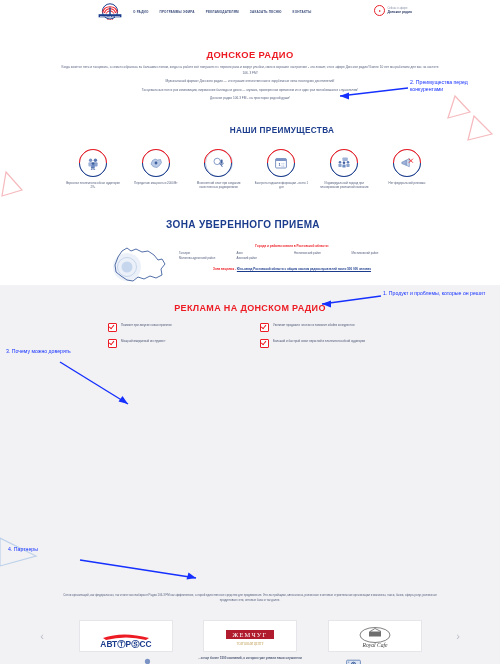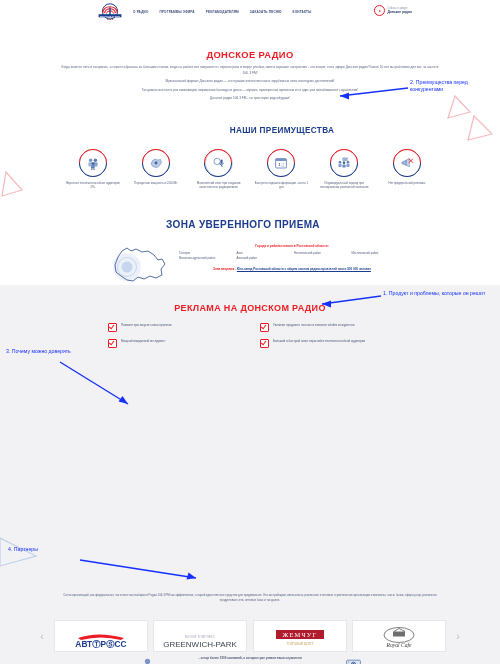--- a/index.html
+++ b/index.html
@@ -403,26 +403,20 @@
     <div class="logos">
       <div class="arrowbtn">‹</div>
 
       <div class="logocell">
         <svg width="74" height="22" viewBox="0 0 74 22">
           <path d="M14 9 q20 -7 46 0 l-3 2 q-20 -5 -40 0 Z" fill="#ed1c24"></path>
           <text x="37" y="18" font-size="8.4" fill="#1b3c8c" text-anchor="middle" font-family="Liberation Sans, sans-serif" font-weight="bold">АВТⓉРⓈСС</text>
         </svg>
       </div>
 
-      <div class="logocell">
-        <svg width="80" height="20" viewBox="0 0 80 20">
-          <text x="40" y="7" font-size="2.6" fill="#9aa0ab" text-anchor="middle" font-family="Liberation Sans, sans-serif" letter-spacing=".4">ЖИЛОЙ КОМПЛЕКС</text>
-          <text x="40" y="16" font-size="8" fill="#3c4450" text-anchor="middle" font-family="Liberation Sans, sans-serif">GREENWICH-PARK</text>
-        </svg>
-      </div>
 
       <div class="logocell">
         <svg width="60" height="24" viewBox="0 0 60 24">
           <rect x="6" y="3" width="48" height="9" fill="#b01c2e"></rect>
           <text x="30" y="10.4" font-size="6.4" fill="#ffffff" text-anchor="middle" font-family="Liberation Serif, serif" letter-spacing="1.2">ЖЕМЧУГ</text>
           <text x="30" y="17.6" font-size="3" fill="#c2a15a" text-anchor="middle" font-family="Liberation Serif, serif">ТОРГОВЫЙ ЦЕНТР</text>
         </svg>
       </div>
 
       <div class="logocell">

